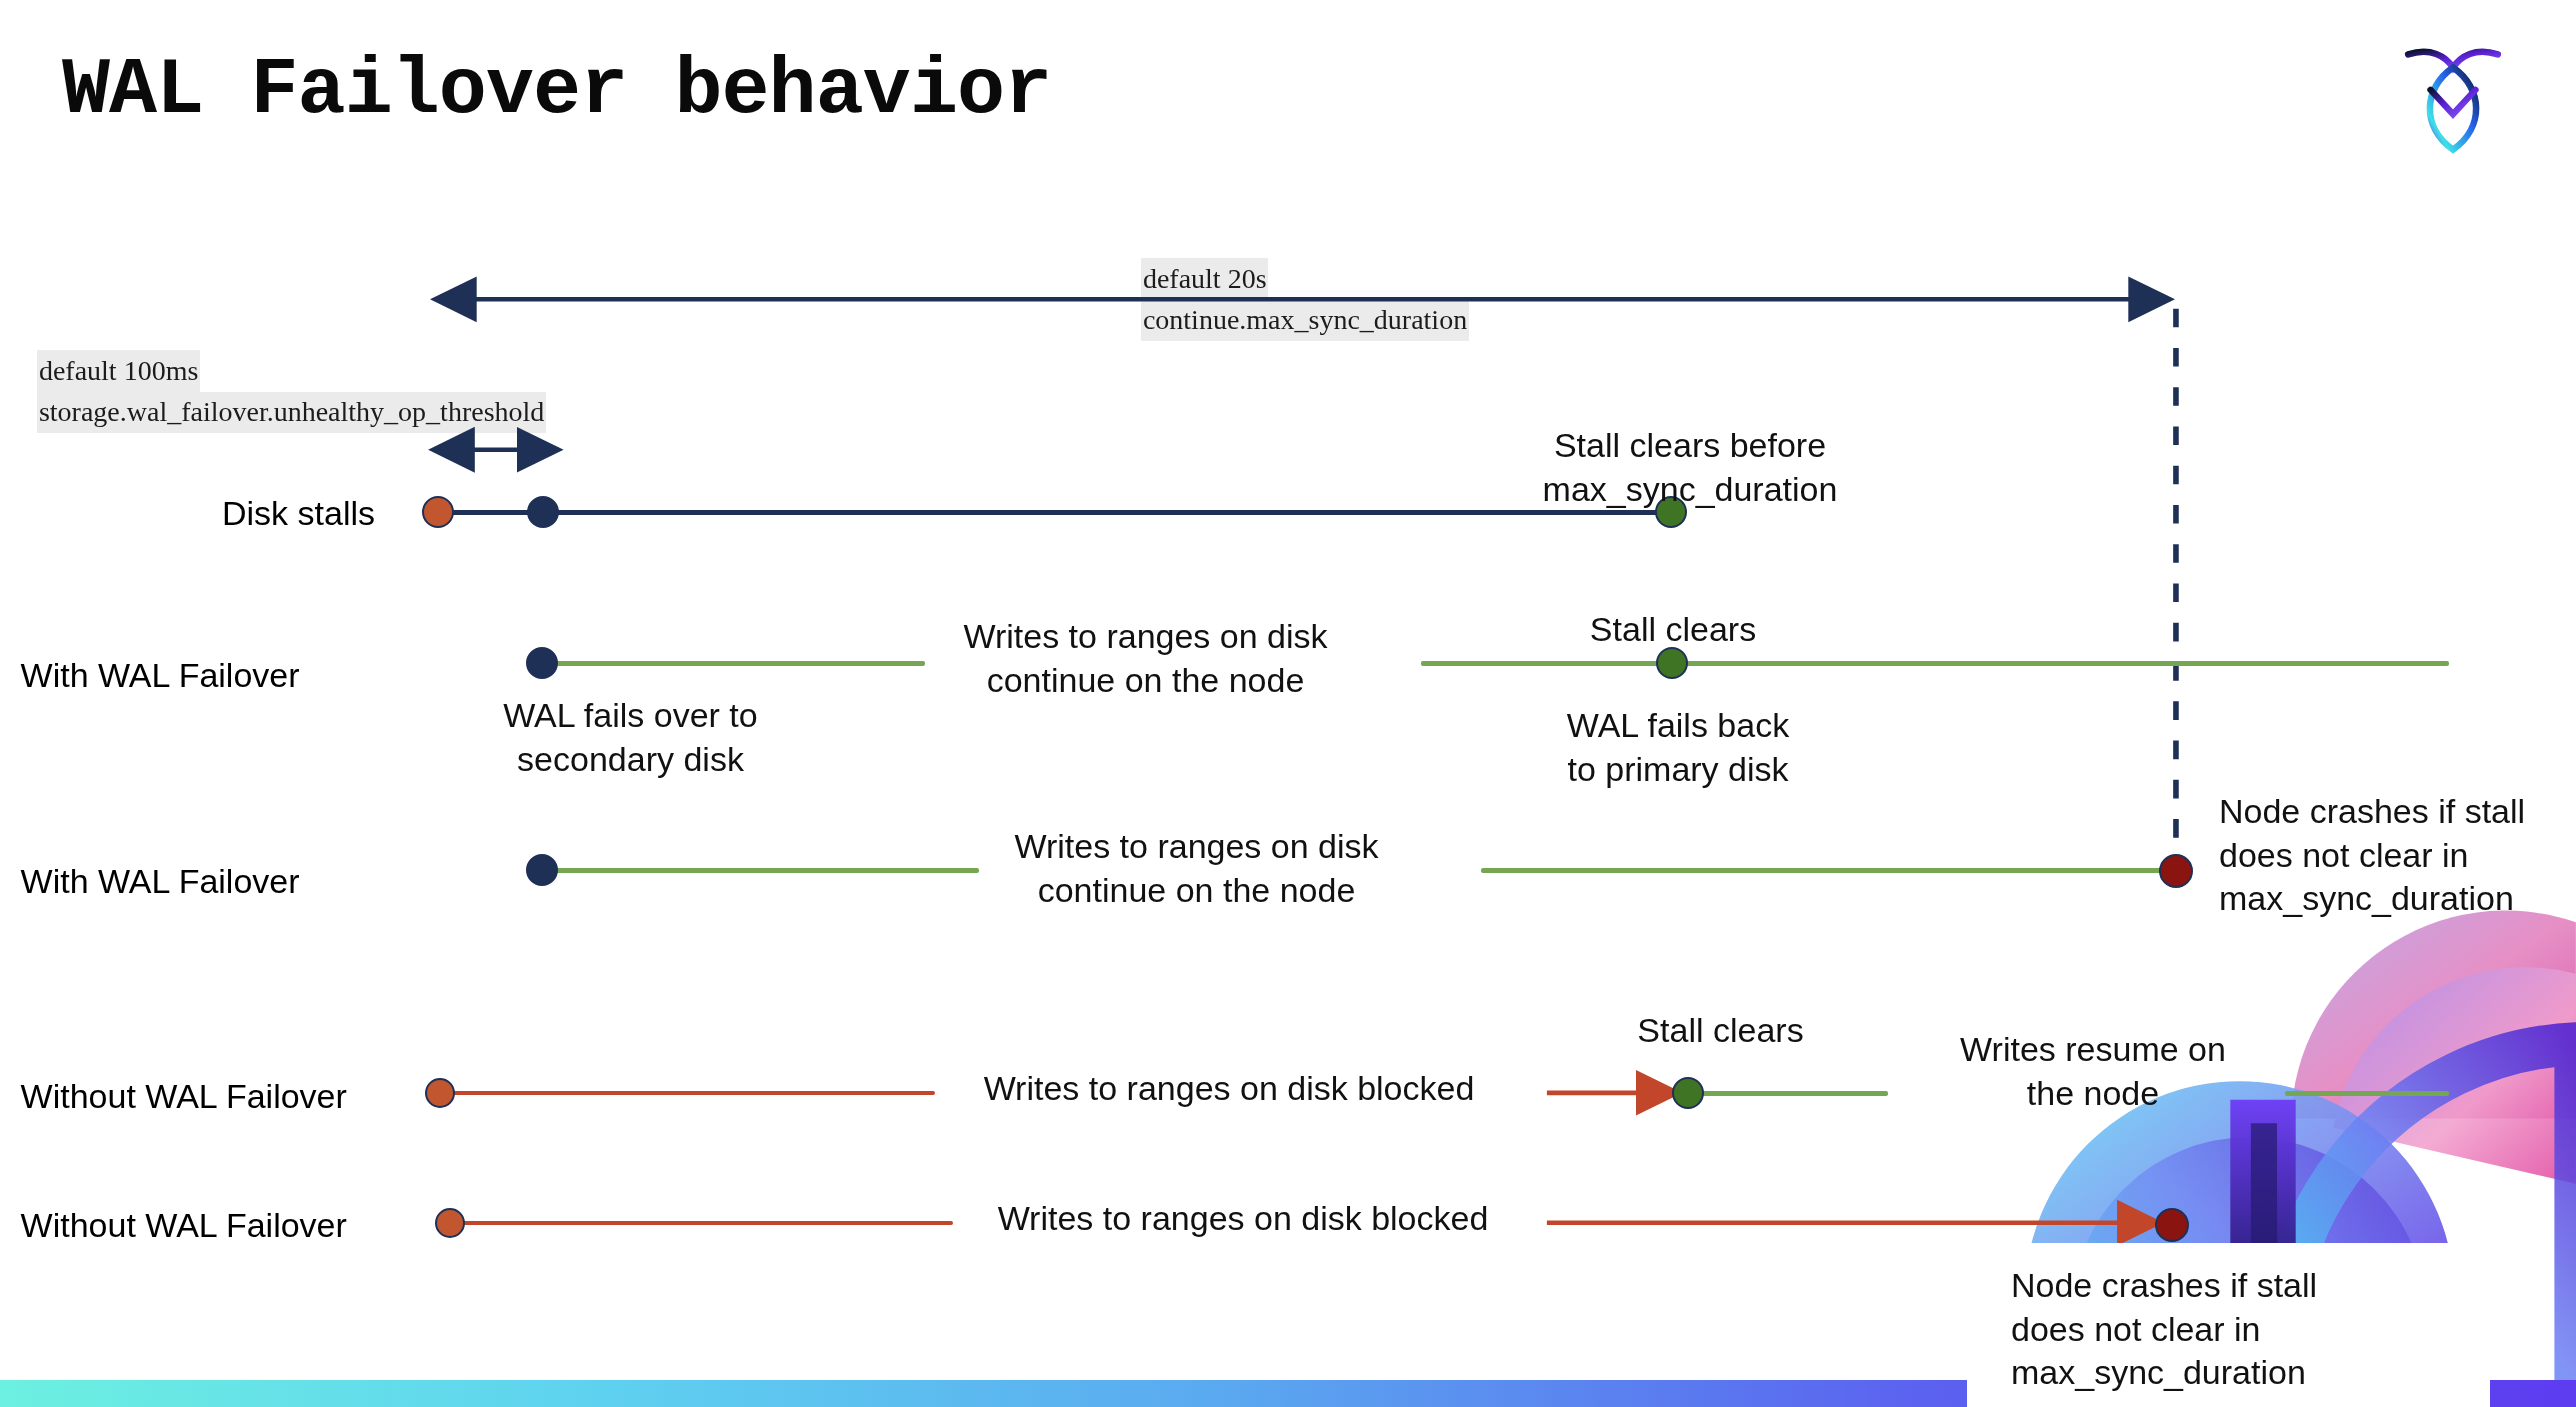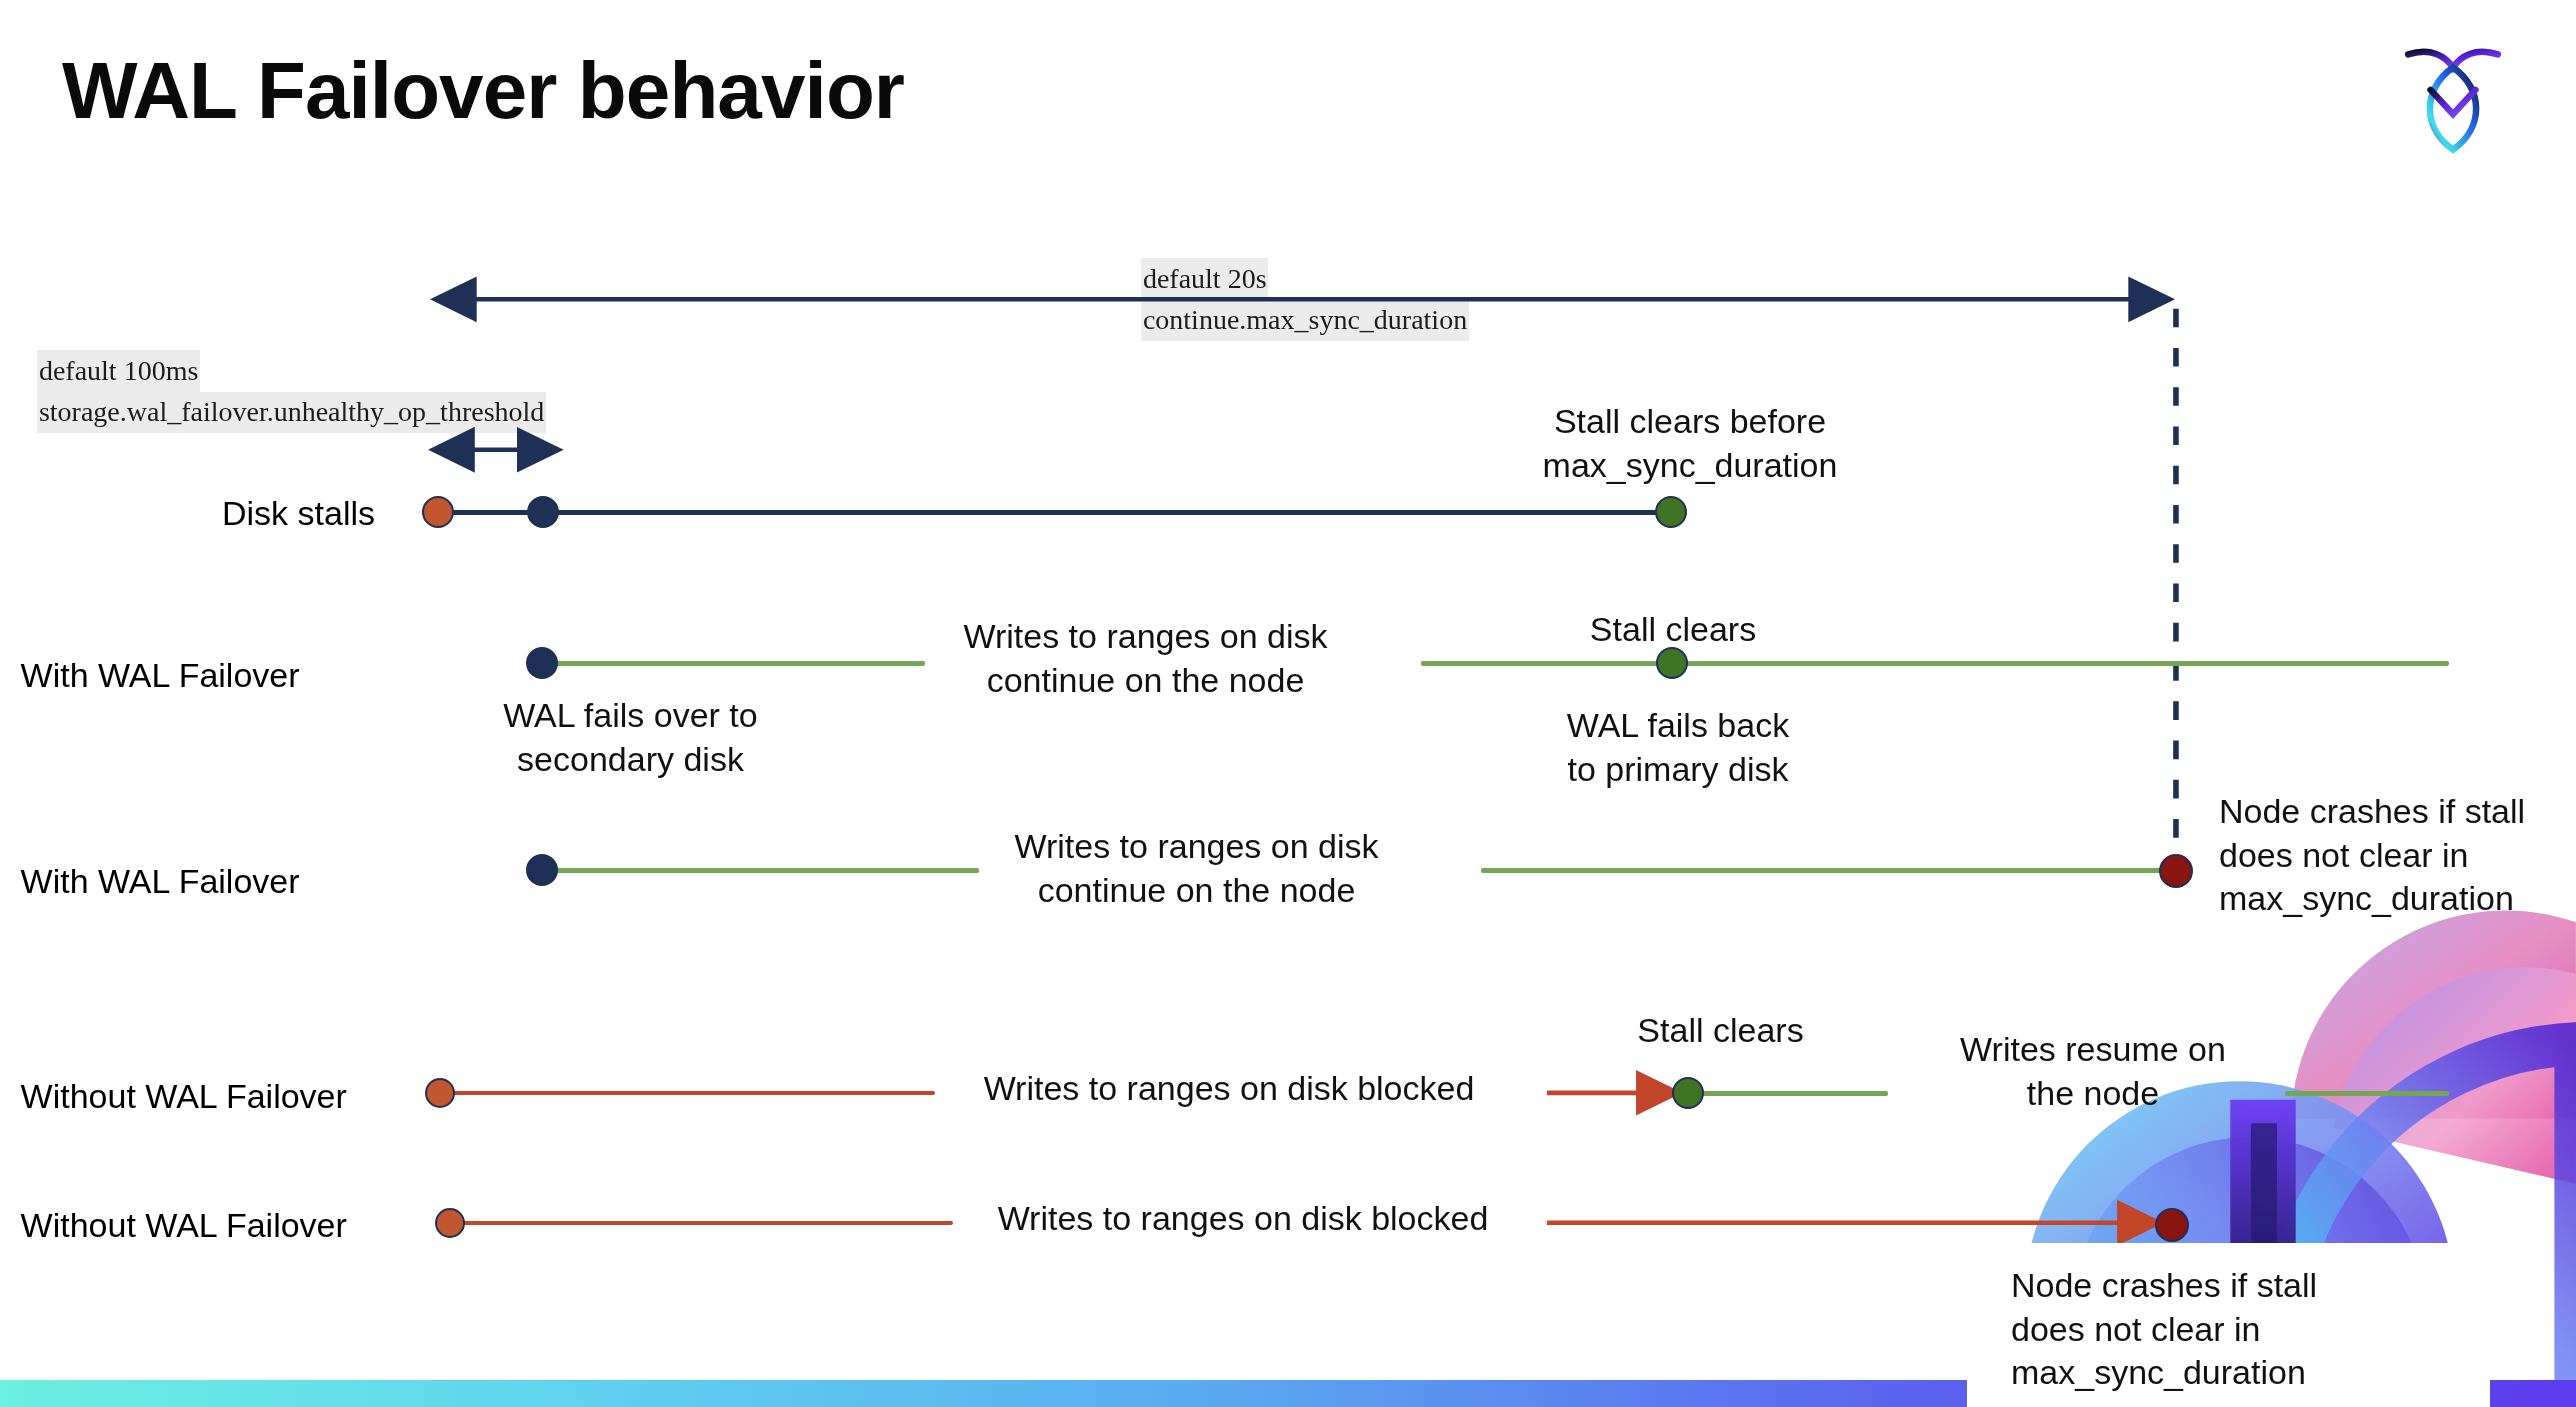--- a/index.html
+++ b/index.html
@@ -19,21 +19,21 @@
   }
   
   .title {
     position: absolute;
     left: 62px;
     top: 45px;
     font-size: 80px;
     font-weight: 800;
     letter-spacing: -0.9px;
     color: #0a0a0a;
-    font-family: Liberation Sans, sans-serif;
+    font-family: Liberation Mono, monospace;
     white-space: nowrap;
   }
   
   .logo {
     position: absolute;
     left: 2397px;
     top: 30px;
     width: 112px;
     height: 131px;
   }
@@ -251,21 +251,21 @@
 
     <line x1="1655" y1="1169" x2="1795" y2="1169" stroke="#c1462a" stroke-width="5" marker-end="url(#redArrowR)"></line>
     <line x1="1655" y1="1308" x2="2310" y2="1308" stroke="#c1462a" stroke-width="5" marker-end="url(#redArrowR)"></line>
   </svg>
 
   <div class="row-label" style="left:222px; top:494px;">Disk stalls</div>
   <div class="hline navy" style="left:439px; top:510px; width:1234px;"></div>
   <div class="dot orange" style="left:422px; top:496px; width:32px; height:32px;"></div>
   <div class="dot navy" style="left:527px; top:496px; width:32px; height:32px;"></div>
   <div class="dot green" style="left:1655px; top:496px; width:32px; height:32px;"></div>
-  <div class="annot" style="left:1522px; top:400px; width:336px;" style-whitespace="pre-line">Stall clears before<br>max_sync_duration</div>
+  <div class="annot" style="left:1522px; top:424px; width:336px;" style-whitespace="pre-line">Stall clears before<br>max_sync_duration</div>
 
   <div class="row-label" style="left:20.6px; top:656px;">With WAL Failover</div>
   <div class="hline green" style="left:542px; top:661px; width:383px;"></div>
   <div class="hline green" style="left:1421px; top:661px; width:1028px;"></div>
   <div class="dot navy" style="left:526px; top:647px; width:32px; height:32px;"></div>
   <div class="dot green" style="left:1656px; top:647px; width:32px; height:32px;"></div>
   <div class="annot" style="left:467px; top:694px; width:327px;">WAL fails over to<br>secondary disk</div>
   <div class="annot" style="left:935px; top:615px; width:421px;">Writes to ranges on disk<br>continue on the node</div>
   <div class="annot" style="left:1547px; top:608px; width:252px;">Stall clears</div>
   <div class="annot" style="left:1538px; top:704px; width:280px;">WAL fails  back<br>to primary disk</div>

